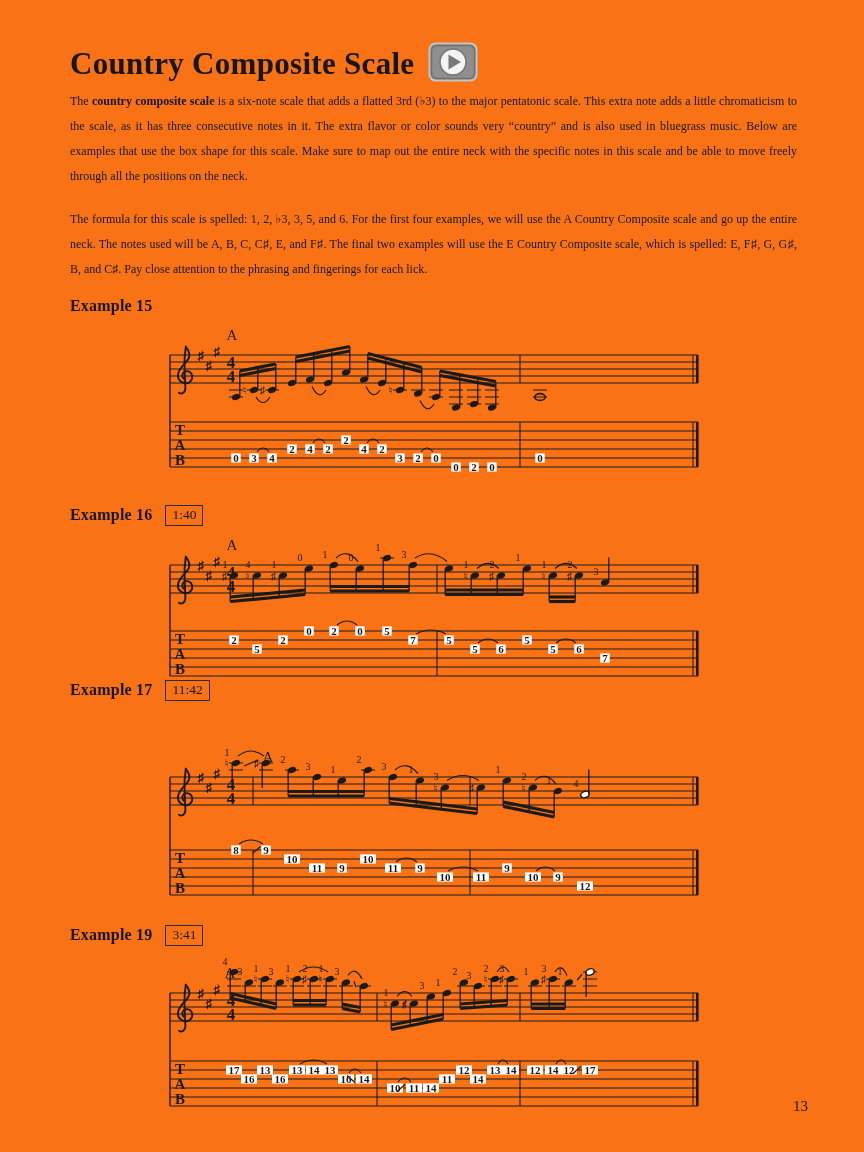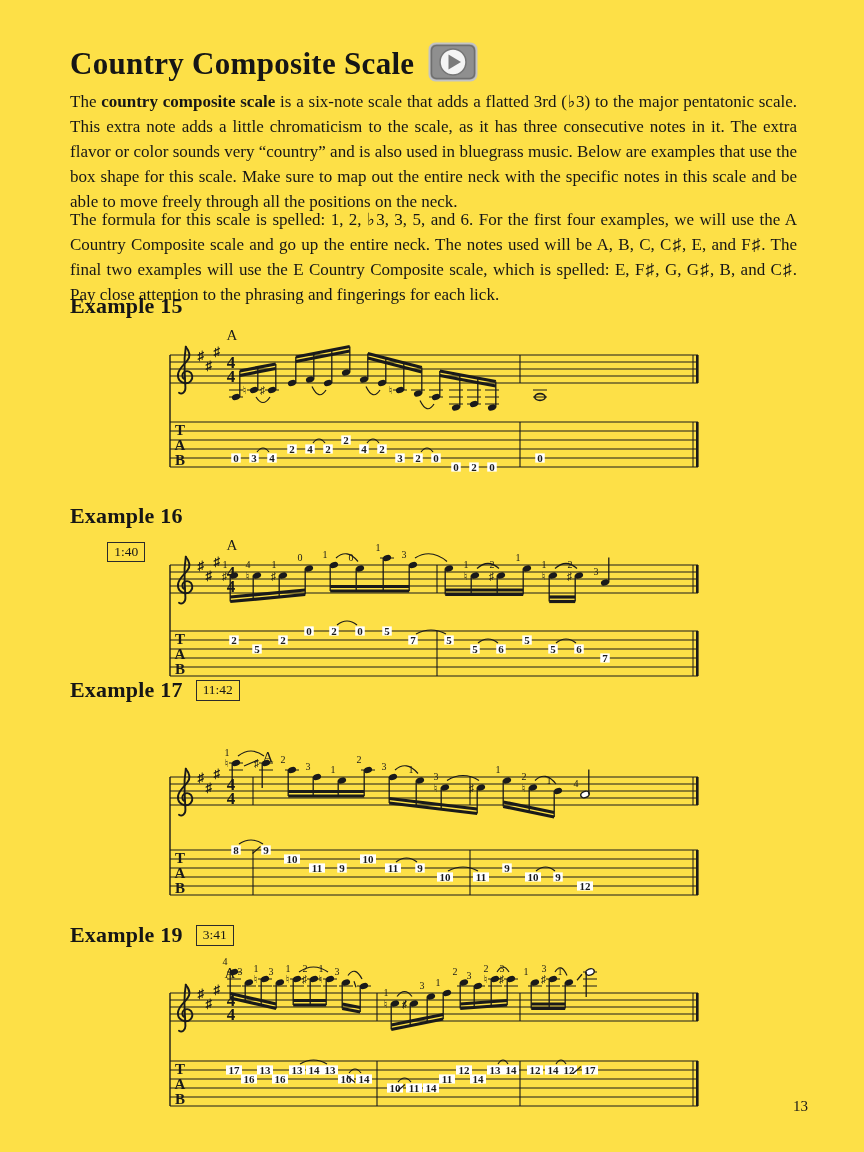--- a/index.html
+++ b/index.html
@@ -1,28 +1,28 @@
 <!DOCTYPE html>
 <html><head>
 <meta charset="utf-8">
 <style>
   html,body{margin:0;padding:0;background:#d8d8d8;}
-  .page{position:relative;width:864px;height:1152px;background:#fde047;
+  .page{position:relative;width:864px;height:1152px;background:#f97316;
         font-family:"Liberation Serif","DejaVu Serif",serif;color:#161616;overflow:hidden;margin:0 auto;}
   .title-row{position:absolute;left:70px;top:42px;display:flex;align-items:center;gap:14px;}
   .page-title{font-size:31px;font-weight:bold;letter-spacing:.3px;white-space:nowrap;}
   .play-btn{display:inline-block;}
-  .para{position:absolute;left:70px;width:727px;text-align:justify;font-size:17px;line-height:25px;}
+  .para{position:absolute;left:70px;width:727px;text-align:justify;font-size:12px;line-height:25px;}
   #p1{top:89px;}
   #p2{top:199px;margin-top:8px;}
   .exh{position:absolute;left:70px;display:flex;align-items:center;gap:13px;height:24px;}
-  .exh .lbl{font-size:22px;font-weight:bold;letter-spacing:.2px;}
+  .exh .lbl{font-size:16px;font-weight:bold;letter-spacing:.2px;}
   .badge{font-size:13.5px;border:1.6px solid #2b2b2b;padding:0 6px;line-height:18px;height:19px;
          font-family:"Liberation Serif","DejaVu Serif",serif;}
-  #h15{top:294px;} #h16{top:503px;flex-direction:column;} #h17{top:678px;} #h18{top:923px;}
+  #h15{top:294px;} #h16{top:503px;} #h17{top:678px;} #h18{top:923px;}
   .pagenum{position:absolute;right:56px;top:1098px;font-size:15px;}
   #notation{position:absolute;left:0;top:0;}
 </style>
 </head>
 <body>
 
 <div class="page">
 
   <div class="title-row">
     <span class="page-title">Country Composite Scale</span>

